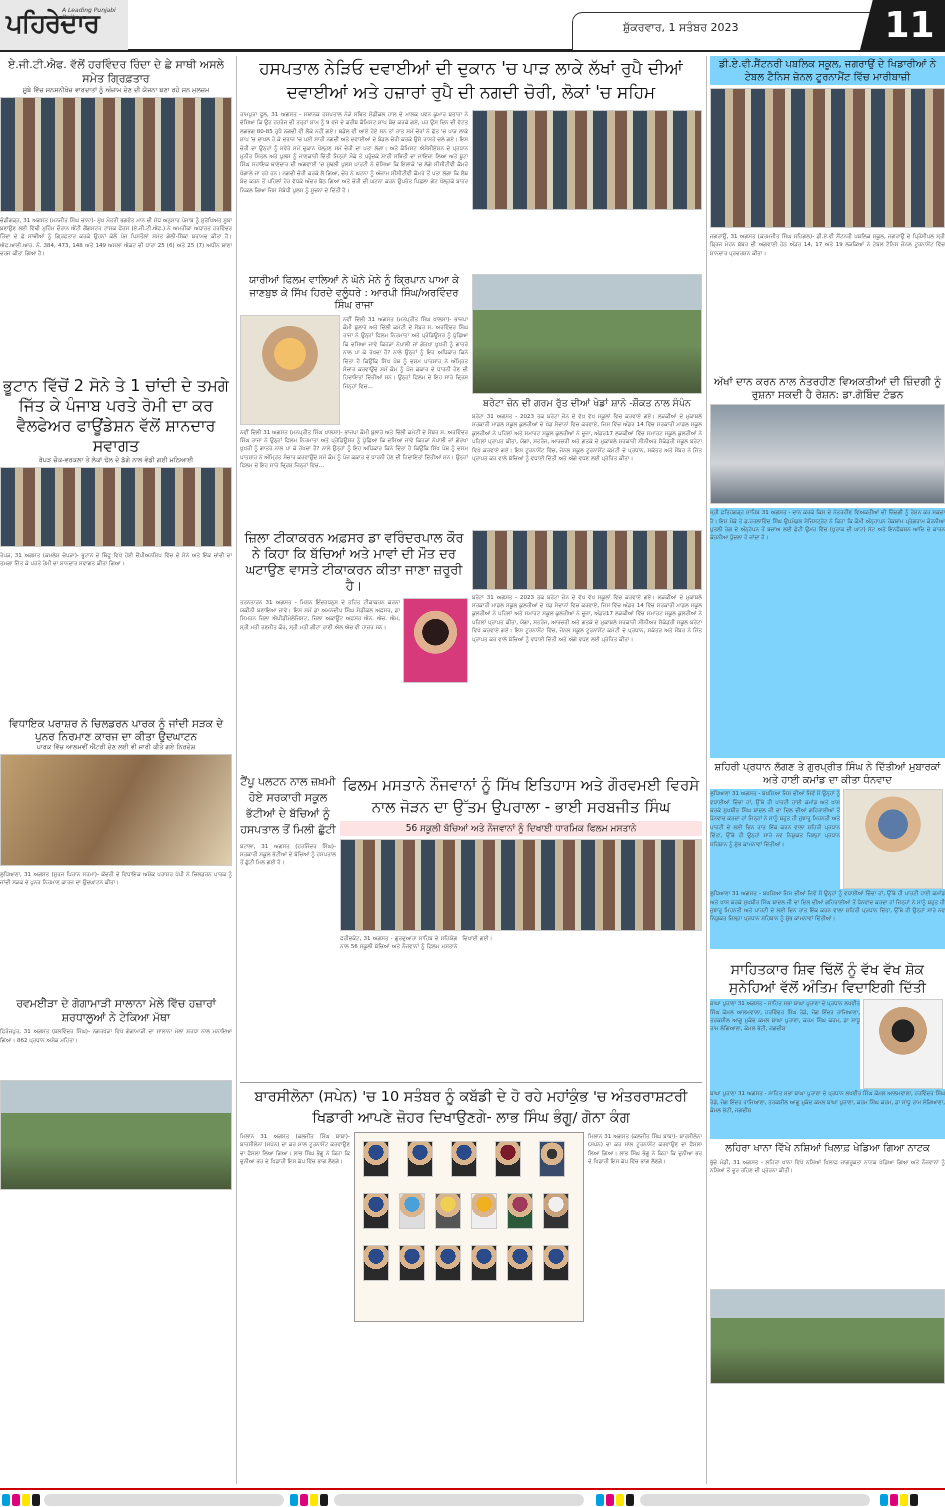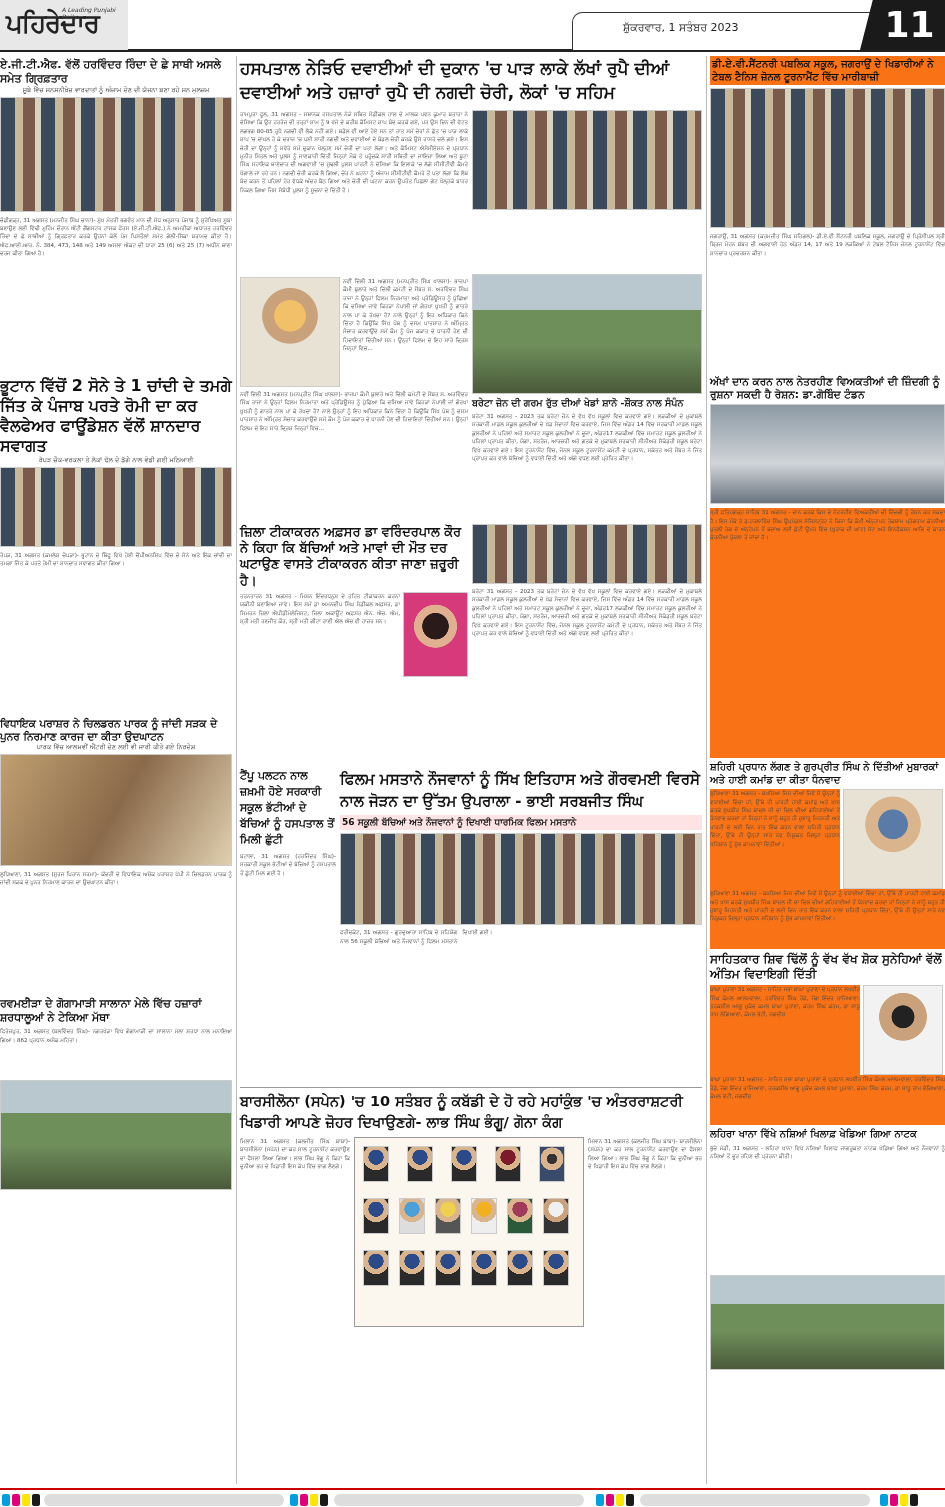--- a/index.html
+++ b/index.html
@@ -5,30 +5,30 @@
 *{box-sizing:border-box;margin:0;padding:0}
 body{width:945px;height:1507px;background:#fff;font-family:"DejaVu Sans",sans-serif;position:relative;overflow:hidden;color:#111}
 .masthead{position:absolute;left:0;top:0;width:945px;height:52px;border-bottom:3px solid #222}
 .logo-box{position:absolute;left:0;top:0;width:128px;height:50px;background:#e8e8e8}
 .logo{position:absolute;left:6px;top:8px;font-size:26px;font-weight:bold;color:#222;letter-spacing:-1px}
 .tagline{position:absolute;left:62px;top:6px;font-size:6px;font-style:italic;color:#333}
 .date-box{position:absolute;left:572px;top:12px;width:300px;height:38px;border:1px solid #333;border-bottom:none;border-radius:10px 0 0 0;background:#fff}
 .date{position:absolute;left:50px;top:8px;font-size:11px;color:#222}
 .page-no{position:absolute;left:860px;top:0;width:85px;height:50px;background:#1a1a1a;clip-path:polygon(15% 0,100% 0,100% 100%,0 100%);color:#fff;font-size:36px;font-weight:bold;text-align:center;line-height:50px;padding-left:14px}
 .col{position:absolute;top:56px}
-.hl{font-weight:bold;line-height:1.25;color:#111}
+.hl{font-weight:normal;text-align:center;line-height:1.25;color:#111}
 .sub{font-size:6.5px;text-align:center;color:#333}
 .body{font-size:5.5px;line-height:8.4px;color:#444;text-align:justify;overflow:hidden}
 .photo{background:linear-gradient(135deg,#7a8a6a,#b7a58a 40%,#5b6a7a);border:1px solid #ccc}
 .photo.grp{background:repeating-linear-gradient(90deg,#3a4a5a 0 14px,#c9b79a 14px 22px,#7a5a4a 22px 34px,#d8d2c0 34px 40px)}
 .photo.warm{background:linear-gradient(120deg,#c0a070,#8a6a4a 50%,#e0d0b0)}
 .photo.gray{background:linear-gradient(180deg,#8c9aa5,#d0d4d8 60%,#6a7480)}
 .photo.field{background:linear-gradient(180deg,#b9c7cf 0 30%,#6e8e5a 30% 60%,#4a5a3a)}
 .photo.portrait{background:radial-gradient(circle at 50% 35%,#f3c06a 0 18%,#c9a27c 19% 32%,#e8e2d4 33%)}
-.boxed{background:#f97316}
+.boxed{background:#7dd3fc}
 .rule{position:absolute;height:1px;background:#999}
 .vrule{position:absolute;width:1px;background:#bbb}
 .footer{position:absolute;left:0;top:1488px;width:945px;height:19px;border-top:2px solid #c00}
 .sw{position:absolute;top:4px;width:8px;height:12px;border-radius:2px}
 .bar{position:absolute;top:4px;height:12px;background:#ddd;border-radius:6px}
 .headshot{position:absolute;width:26px;height:36px;background:radial-gradient(circle at 50% 30%,#2a4a8a 0 28%,#d9b48c 29% 48%,#2a2a2a 49%);border:1px solid #ccc}
 </style>
 </head>
 <body>
 
@@ -63,20 +63,21 @@
 <div class="vrule" style="left:236px;top:56px;height:1428px"></div>
 
 <div class="col" style="left:240px;width:462px">
   <div class="hl" style="font-size:17px;line-height:24px">ਹਸਪਤਾਲ ਨੇੜਿਓ ਦਵਾਈਆਂ ਦੀ ਦੁਕਾਨ 'ਚ ਪਾੜ ਲਾਕੇ ਲੱਖਾਂ ਰੁਪੈ ਦੀਆਂ ਦਵਾਈਆਂ ਅਤੇ ਹਜ਼ਾਰਾਂ ਰੁਪੈ ਦੀ ਨਗਦੀ ਚੋਰੀ, ਲੋਕਾਂ 'ਚ ਸਹਿਮ</div>
   <div style="display:flex;gap:4px;margin-top:6px">
     <div class="body" style="width:228px;height:160px">ਰਾਮਪੁਰਾ ਫੂਲ, 31 ਅਗਸਤ - ਸਥਾਨਕ ਹਸਪਤਾਲ ਨੇੜੇ ਸਥਿਤ ਮੈਡੀਕਲ ਹਾਲ ਦੇ ਮਾਲਕ ਪਵਨ ਕੁਮਾਰ ਬਤਾਰਾ ਨੇ ਦੱਸਿਆ ਕਿ ਉਹ ਹਰਰੋਜ਼ ਦੀ ਤਰ੍ਹਾਂ ਸ਼ਾਮ ਨੂੰ 9 ਵਜੇ ਦੇ ਕਰੀਬ ਕੈਮਿਸਟ ਸ਼ਾਪ ਬੰਦ ਕਰਕੇ ਗਏ, ਪਰ ਉਸ ਦਿਨ ਦੀ ਵੱਟਤ ਲਗਭਗ 80-85 ਰੁਪੈ ਨਗਦੀ ਵੀ ਲੈਕੇ ਨਹੀਂ ਗਏ। ਥਡੋਲ ਵੀ ਆਏ ਹੋਏ ਸਨ ਤਾਂ ਰਾਤ ਸਮੇਂ ਚੋਰਾਂ ਨੇ ਛੱਤ 'ਚ ਪਾੜ ਲਾਕੇ ਸ਼ਾਪ 'ਚ ਦਾਖਲ ਹੋ ਕੇ ਦਰਾਜ 'ਚ ਪਈ ਸਾਰੀ ਨਗਦੀ ਅਤੇ ਦਵਾਈਆਂ ਦੇ ਬੰਡਲ ਚੋਰੀ ਕਰਕੇ ਉਸੇ ਰਾਸਤੇ ਚਲੇ ਗਏ। ਇਸ ਚੋਰੀ ਦਾ ਉਨ੍ਹਾਂ ਨੂੰ ਸਵੇਰੇ ਸਮੇਂ ਦੁਕਾਨ ਖੋਲ੍ਹਣ ਸਮੇਂ ਚੋਰੀ ਦਾ ਪਤਾ ਲੱਗਾ। ਅਤੇ ਕੈਮਿਸਟ ਐਸੋਸੀਏਸ਼ਨ ਦੇ ਪ੍ਰਧਾਨ ਮੁਨੀਰ ਮਿੱਤਲ ਅਤੇ ਪੁਲਸ ਨੂੰ ਜਾਣਕਾਰੀ ਦਿੱਤੀ ਜਿਨ੍ਹਾਂ ਮੌਕੇ ਤੇ ਪਹੁੰਚਕੇ ਸਾਰੀ ਸਥਿਤੀ ਦਾ ਜਾਇਜ਼ਾ ਲਿਆ ਅਤੇ ਬੂਟਾ ਸਿੰਘ ਸਹਾਇਕ ਥਾਣੇਦਾਰ ਦੀ ਅਗਵਾਈ 'ਚ ਮੁੱਢਲੀ ਪੁਲਸ ਪਾਰਟੀ ਨੇ ਦੱਸਿਆ ਕਿ ਇਲਾਕੇ 'ਚ ਲੱਗੇ ਸੀਸੀਟੀਵੀ ਕੈਮਰੇ ਖੰਗਾਲੇ ਜਾ ਰਹੇ ਹਨ। ਨਗਦੀ ਚੋਰੀ ਕਰਕੇ ਲੈ ਗਿਆ, ਚੋਰ ਨੇ ਘਟਨਾ ਨੂੰ ਅੰਜਾਮ ਸੀਸੀਟੀਵੀ ਕੈਮਰੇ ਤੋਂ ਪਤਾ ਲੱਗਾ ਕਿ ਲੈਬ ਬੰਦ ਕਰਨ ਤੋਂ ਪਹਿਲਾਂ ਹੋਰ ਵੱਧਕੇ ਅੰਦਰ ਬੈਠ ਗਿਆ ਅਤੇ ਚੋਰੀ ਦੀ ਘਟਨਾ ਕਰਨ ਉਪਰੰਤ ਪਿਛਲਾ ਗੇਟ ਖੋਲ੍ਹਕੇ ਬਾਹਰ ਨਿਕਲ ਗਿਆ ਜਿਸ ਸੰਬੰਧੀ ਪੁਲਸ ਨੂੰ ਸੂਚਨਾ ਦੇ ਦਿੱਤੀ ਹੈ।</div>
     <div class="photo grp" style="width:230px;height:100px"></div>
   </div>
   <div style="display:flex;gap:4px;margin-top:4px">
     <div style="width:228px">
+      <div class="hl" style="font-size:10px">ਯਾਰੀਆਂ ਫਿਲਮ ਵਾਲਿਆਂ ਨੇ ਘੋਨੇ ਮੋਨੇ ਨੂੰ ਕ੍ਰਿਪਾਨ ਪਾਆ ਕੇ ਜਾਣਬੁਝ ਕੇ ਸਿੱਖ ਹਿਰਦੇ ਵਲੂੰਧਰੇ : ਆਰਪੀ ਸਿੰਘ/ਅਰਵਿੰਦਰ ਸਿੰਘ ਰਾਜਾ</div>
       <div style="display:flex;gap:3px;margin-top:3px">
         <div class="photo portrait" style="width:100px;height:110px"></div>
         <div class="body" style="width:125px;height:110px">ਨਵੀਂ ਦਿੱਲੀ 31 ਅਗਸਤ (ਮਨਪ੍ਰੀਤ ਸਿੰਘ ਖਾਲਸਾ)- ਭਾਜਪਾ ਕੌਮੀ ਬੁਲਾਰੇ ਅਤੇ ਦਿੱਲੀ ਕਮੇਟੀ ਦੇ ਮੈਂਬਰ ਸ. ਅਰਵਿੰਦਰ ਸਿੰਘ ਰਾਜਾ ਨੇ ਉਨ੍ਹਾਂ ਫਿਲਮ ਨਿਰਮਾਤਾ ਅਤੇ ਪ੍ਰੋਡਿਊਸਰ ਨੂੰ ਪੁੱਛਿਆ ਕਿ ਦਸਿਆ ਜਾਵੇ ਕਿਹੜਾ ਨੇਪਾਲੀ ਜਾਂ ਗੋਰਖਾ ਖੁਖਰੀ ਨੂੰ ਗਾਤਰੇ ਨਾਲ ਪਾ ਕੇ ਰੱਖਦਾ ਹੈ? ਨਾਲੇ ਉਨ੍ਹਾਂ ਨੂੰ ਇਹ ਅਧਿਕਾਰ ਕਿਨੇ ਦਿੱਤਾ ਹੈ ਕਿਉਂਕਿ ਸਿੱਖ ਪੰਥ ਨੂੰ ਦਸਮ ਪਾਤਸ਼ਾਹ ਨੇ ਅੰਮ੍ਰਿਤ ਸੰਚਾਰ ਕਰਵਾਉਂਦੇ ਸਮੇਂ ਕੌਮ ਨੂੰ ਪੰਜ ਕਕਾਰ ਦੇ ਧਾਰਨੀ ਹੋਣ ਦੀ ਹਿਦਾਇਤਾਂ ਦਿੱਤੀਆਂ ਸਨ। ਉਨ੍ਹਾਂ ਫਿਲਮ ਦੇ ਇਹ ਸਾਰੇ ਦ੍ਰਿਸ਼ ਜਿਨ੍ਹਾਂ ਵਿਚ...</div>
       </div>
       <div class="body" style="height:98px;margin-top:3px">ਨਵੀਂ ਦਿੱਲੀ 31 ਅਗਸਤ (ਮਨਪ੍ਰੀਤ ਸਿੰਘ ਖਾਲਸਾ)- ਭਾਜਪਾ ਕੌਮੀ ਬੁਲਾਰੇ ਅਤੇ ਦਿੱਲੀ ਕਮੇਟੀ ਦੇ ਮੈਂਬਰ ਸ. ਅਰਵਿੰਦਰ ਸਿੰਘ ਰਾਜਾ ਨੇ ਉਨ੍ਹਾਂ ਫਿਲਮ ਨਿਰਮਾਤਾ ਅਤੇ ਪ੍ਰੋਡਿਊਸਰ ਨੂੰ ਪੁੱਛਿਆ ਕਿ ਦਸਿਆ ਜਾਵੇ ਕਿਹੜਾ ਨੇਪਾਲੀ ਜਾਂ ਗੋਰਖਾ ਖੁਖਰੀ ਨੂੰ ਗਾਤਰੇ ਨਾਲ ਪਾ ਕੇ ਰੱਖਦਾ ਹੈ? ਨਾਲੇ ਉਨ੍ਹਾਂ ਨੂੰ ਇਹ ਅਧਿਕਾਰ ਕਿਨੇ ਦਿੱਤਾ ਹੈ ਕਿਉਂਕਿ ਸਿੱਖ ਪੰਥ ਨੂੰ ਦਸਮ ਪਾਤਸ਼ਾਹ ਨੇ ਅੰਮ੍ਰਿਤ ਸੰਚਾਰ ਕਰਵਾਉਂਦੇ ਸਮੇਂ ਕੌਮ ਨੂੰ ਪੰਜ ਕਕਾਰ ਦੇ ਧਾਰਨੀ ਹੋਣ ਦੀ ਹਿਦਾਇਤਾਂ ਦਿੱਤੀਆਂ ਸਨ। ਉਨ੍ਹਾਂ ਫਿਲਮ ਦੇ ਇਹ ਸਾਰੇ ਦ੍ਰਿਸ਼ ਜਿਨ੍ਹਾਂ ਵਿਚ...</div>
     </div>
     <div style="width:230px">
       <div class="photo field" style="height:120px"></div>
       <div class="hl" style="font-size:9.5px;margin-top:3px">ਬਰੇਟਾ ਜ਼ੋਨ ਦੀ ਗਰਮ ਰੁੱਤ ਦੀਆਂ ਖੇਡਾਂ ਸ਼ਾਨੋ -ਸ਼ੌਕਤ ਨਾਲ ਸੰਪੰਨ</div>
       <div class="body" style="height:108px;margin-top:3px">ਬਰੇਟਾ 31 ਅਗਸਤ - 2023 ਤਕ ਬਰੇਟਾ ਜ਼ੋਨ ਦੇ ਵੱਖ ਵੱਖ ਸਕੂਲਾਂ ਵਿਚ ਕਰਵਾਏ ਗਏ। ਲੜਕੀਆਂ ਦੇ ਮੁਕਾਬਲੇ ਸਰਕਾਰੀ ਮਾਡਲ ਸਕੂਲ ਕੁਲਰੀਆਂ ਦੇ ਖੇਡ ਮੈਦਾਨਾਂ ਵਿਚ ਕਰਵਾਏ, ਜਿਸ ਵਿੱਚ ਅੰਡਰ 14 ਵਿੱਚ ਸਰਕਾਰੀ ਮਾਡਲ ਸਕੂਲ ਕੁਲਰੀਆਂ ਨੇ ਪਹਿਲਾਂ ਅਤੇ ਸਮਾਰਟ ਸਕੂਲ ਕੁਲਰੀਆਂ ਨੇ ਦੂਜਾ, ਅੰਡਰ17 ਲੜਕੀਆਂ ਵਿੱਚ ਸਮਾਰਟ ਸਕੂਲ ਕੁਲਰੀਆਂ ਨੇ ਪਹਿਲਾਂ ਪ੍ਰਾਪਤ ਕੀਤਾ, ਯੋਗਾ, ਸਤਰੰਜ, ਆਰਚਰੀ ਅਤੇ ਗਤਕੇ ਦੇ ਮੁਕਾਬਲੇ ਸਰਕਾਰੀ ਸੀਨੀਅਰ ਸੈਕੰਡਰੀ ਸਕੂਲ ਬਰੇਟਾ ਵਿਖੇ ਕਰਵਾਏ ਗਏ। ਇਸ ਟੂਰਨਾਮੈਂਟ ਵਿੱਚ, ਜੋਨਲ ਸਕੂਲ ਟੂਰਨਾਮੈਂਟ ਕਮੇਟੀ ਦੇ ਪ੍ਰਧਾਨ, ਸਕੱਤਰ ਅਤੇ ਮੈਂਬਰ ਨੇ ਜਿੱਤ ਪ੍ਰਾਪਤ ਕਰ ਵਾਲੇ ਬੱਚਿਆਂ ਨੂੰ ਵਧਾਈ ਦਿੱਤੀ ਅਤੇ ਅੱਗੇ ਵਧਣ ਲਈ ਪ੍ਰੇਰਿਤ ਕੀਤਾ।</div>
@@ -141,21 +142,21 @@
   <div class="body" style="height:130px;margin-top:4px">ਜਗਰਾਉਂ, 31 ਅਗਸਤ (ਕਰਮਜੀਤ ਸਿੰਘ ਸਹਿਗਲ)- ਡੀ.ਏ.ਵੀ ਸੈਂਟਨਰੀ ਪਬਲਿਕ ਸਕੂਲ, ਜਗਰਾਉਂ ਦੇ ਪ੍ਰਿੰਸੀਪਲ ਸ੍ਰੀ ਬ੍ਰਿਜ ਮੋਹਨ ਬੱਬਰ ਦੀ ਅਗਵਾਈ ਹੇਠ ਅੰਡਰ 14, 17 ਅਤੇ 19 ਲੜਕਿਆਂ ਨੇ ਟੇਬਲ ਟੈਨਿਸ ਜ਼ੋਨਲ ਟੂਰਨਾਮੈਂਟ ਵਿੱਚ ਸ਼ਾਨਦਾਰ ਪ੍ਰਦਰਸ਼ਨ ਕੀਤਾ।</div>
   <div class="hl" style="font-size:10.5px;margin-top:13px">ਅੱਖਾਂ ਦਾਨ ਕਰਨ ਨਾਲ ਨੇਤਰਹੀਣ ਵਿਅਕਤੀਆਂ ਦੀ ਜ਼ਿੰਦਗੀ ਨੂੰ ਰੁਸ਼ਨਾ ਸਕਦੀ ਹੈ ਰੋਸ਼ਨ: ਡਾ.ਗੋਬਿੰਦ ਟੰਡਨ</div>
   <div class="photo gray" style="height:100px;margin-top:3px"></div>
   <div class="body boxed" style="height:250px;margin-top:4px">ਸ੍ਰੀ ਫ਼ਤਿਹਗੜ੍ਹ ਸਾਹਿਬ 31 ਅਗਸਤ - ਦਾਨ ਕਰਕੇ ਕਿਸ ਦੇ ਨੇਤਰਹੀਣ ਵਿਅਕਤੀਆਂ ਦੀ ਜ਼ਿੰਦਗੀ ਨੂੰ ਰੋਸ਼ਨ ਕਰ ਸਕਦਾ ਹੈ। ਇਸ ਮੌਕੇ ਤੇ ਡ.ਹਰਲਾਵਿੰਦ ਸਿੰਘ ਉਪਮੰਡਲ ਮੈਜਿਸਟ੍ਰੇਟ ਨੇ ਕਿਹਾ ਕਿ ਕੌਮੀ ਅੰਨ੍ਹਾਪਨ ਰੋਕਥਾਮ ਪ੍ਰੋਗਰਾਮ ਕੋਰਨੀਆ ਪੁਤਲੀ ਰੋਗ ਦੇ ਅੰਨ੍ਹੇਪਨ ਤੋਂ ਬਚਾਅ ਲਈ ਛੋਟੀ ਉਮਰ ਵਿੱਚ (ਖੁਰਾਕ ਦੀ ਘਾਟ) ਸੱਟ ਅਤੇ ਇਨਫੈਕਸ਼ਨ ਆਦਿ ਦੇ ਕਾਰਨ ਕੋਰਨੀਆ ਧੁੰਦਲਾ ਹੋ ਜਾਂਦਾ ਹੈ।</div>
   <div class="hl" style="font-size:10px;margin-top:3px">ਸ਼ਹਿਰੀ ਪ੍ਰਧਾਨ ਲੱਗਣ ਤੇ ਗੁਰਪ੍ਰੀਤ ਸਿੰਘ ਨੇ ਦਿੱਤੀਆਂ ਮੁਬਾਰਕਾਂ ਅਤੇ ਹਾਈ ਕਮਾਂਡ ਦਾ ਕੀਤਾ ਧੰਨਵਾਦ</div>
   <div style="display:flex;gap:3px;margin-top:3px">
     <div class="body boxed" style="width:130px;height:100px">ਲੁਧਿਆਣਾ 31 ਅਗਸਤ - ਬਖਸ਼ਿਆ ਜਿਸ ਦੀਆਂ ਜਿਵੇਂ ਮੈਂ ਉਨ੍ਹਾਂ ਨੂੰ ਵਧਾਈਆਂ ਦਿੰਦਾ ਹਾਂ, ਉੱਥੇ ਹੀ ਪਾਰਟੀ ਹਾਈ ਕਮਾਂਡ ਅਤੇ ਖਾਸ ਕਰਕੇ ਸੁਖਬੀਰ ਸਿੰਘ ਬਾਦਲ ਜੀ ਦਾ ਦਿਲ ਦੀਆਂ ਗਹਿਰਾਈਆਂ ਤੋਂ ਧੰਨਵਾਦ ਕਰਦਾ ਹਾਂ ਜਿਨ੍ਹਾਂ ਨੇ ਸਾਨੂੰ ਬਹੁਤ ਹੀ ਜੁਝਾਰੂ ਮਿਹਨਤੀ ਅਤੇ ਪਾਰਟੀ ਦੇ ਲਈ ਦਿਨ ਰਾਤ ਇੱਕ ਕਰਨ ਵਾਲਾ ਸ਼ਹਿਰੀ ਪ੍ਰਧਾਨ ਦਿੱਤਾ, ਉੱਥੇ ਹੀ ਉਨ੍ਹਾਂ ਸਾਰੇ ਨਵ ਨਿਯੁਕਤ ਜ਼ਿਲ੍ਹਾ ਪ੍ਰਧਾਨ ਸਹਿਬਾਨ ਨੂੰ ਸ਼ੁੱਭ ਕਾਮਨਾਵਾਂ ਦਿੱਤੀਆਂ।</div>
     <div class="photo portrait" style="width:100px;height:100px;background:radial-gradient(circle at 50% 35%,#5a7aa8 0 18%,#d9b48c 19% 34%,#e8e2d4 35%)"></div>
   </div>
   <div class="body boxed" style="height:60px">ਲੁਧਿਆਣਾ 31 ਅਗਸਤ - ਬਖਸ਼ਿਆ ਜਿਸ ਦੀਆਂ ਜਿਵੇਂ ਮੈਂ ਉਨ੍ਹਾਂ ਨੂੰ ਵਧਾਈਆਂ ਦਿੰਦਾ ਹਾਂ, ਉੱਥੇ ਹੀ ਪਾਰਟੀ ਹਾਈ ਕਮਾਂਡ ਅਤੇ ਖਾਸ ਕਰਕੇ ਸੁਖਬੀਰ ਸਿੰਘ ਬਾਦਲ ਜੀ ਦਾ ਦਿਲ ਦੀਆਂ ਗਹਿਰਾਈਆਂ ਤੋਂ ਧੰਨਵਾਦ ਕਰਦਾ ਹਾਂ ਜਿਨ੍ਹਾਂ ਨੇ ਸਾਨੂੰ ਬਹੁਤ ਹੀ ਜੁਝਾਰੂ ਮਿਹਨਤੀ ਅਤੇ ਪਾਰਟੀ ਦੇ ਲਈ ਦਿਨ ਰਾਤ ਇੱਕ ਕਰਨ ਵਾਲਾ ਸ਼ਹਿਰੀ ਪ੍ਰਧਾਨ ਦਿੱਤਾ, ਉੱਥੇ ਹੀ ਉਨ੍ਹਾਂ ਸਾਰੇ ਨਵ ਨਿਯੁਕਤ ਜ਼ਿਲ੍ਹਾ ਪ੍ਰਧਾਨ ਸਹਿਬਾਨ ਨੂੰ ਸ਼ੁੱਭ ਕਾਮਨਾਵਾਂ ਦਿੱਤੀਆਂ।</div>
-  <div class="hl" style="font-size:12px;margin-top:3px">ਸਾਹਿਤਕਾਰ ਸ਼ਿਵ ਢਿੱਲੋਂ ਨੂੰ ਵੱਖ ਵੱਖ ਸ਼ੋਕ ਸੁਨੇਹਿਆਂ ਵੱਲੋਂ ਅੰਤਿਮ ਵਿਦਾਇਗੀ ਦਿੱਤੀ</div>
+  <div class="hl" style="font-size:14px;margin-top:12px">ਸਾਹਿਤਕਾਰ ਸ਼ਿਵ ਢਿੱਲੋਂ ਨੂੰ ਵੱਖ ਵੱਖ ਸ਼ੋਕ ਸੁਨੇਹਿਆਂ ਵੱਲੋਂ ਅੰਤਿਮ ਵਿਦਾਇਗੀ ਦਿੱਤੀ</div>
   <div style="display:flex;gap:3px;margin-top:3px">
     <div class="body boxed" style="width:150px;height:90px">ਬਾਘਾ ਪੁਰਾਣਾ 31 ਅਗਸਤ - ਸਾਹਿਤ ਸਭਾ ਬਾਘਾ ਪੁਰਾਣਾ ਦੇ ਪ੍ਰਧਾਨ ਲਖਵੀਰ ਸਿੰਘ ਕੋਮਲ ਆਲਮਵਾਲਾ, ਹਰਵਿੰਦਰ ਸਿੰਘ ਰੋਡੇ, ਜੋਗ ਇੰਦਰ ਰਾਜਿਆਣਾ, ਤਰਕਸ਼ੀਲ ਆਗੂ ਮੁਕੰਦ ਕਮਲ ਬਾਘਾ ਪੁਰਾਣਾ, ਕਰਮ ਸਿੰਘ ਕਰਮ, ਡਾ ਸਾਧੂ ਰਾਮ ਲੰਗਿਆਣਾ, ਕੋਮਲ ਭੱਟੀ, ਜਗਦੀਸ਼</div>
     <div class="photo portrait" style="width:80px;height:90px;background:radial-gradient(circle at 50% 35%,#222 0 16%,#c9a27c 17% 34%,#f2f2f2 35%)"></div>
   </div>
   <div class="body boxed" style="height:50px">ਬਾਘਾ ਪੁਰਾਣਾ 31 ਅਗਸਤ - ਸਾਹਿਤ ਸਭਾ ਬਾਘਾ ਪੁਰਾਣਾ ਦੇ ਪ੍ਰਧਾਨ ਲਖਵੀਰ ਸਿੰਘ ਕੋਮਲ ਆਲਮਵਾਲਾ, ਹਰਵਿੰਦਰ ਸਿੰਘ ਰੋਡੇ, ਜੋਗ ਇੰਦਰ ਰਾਜਿਆਣਾ, ਤਰਕਸ਼ੀਲ ਆਗੂ ਮੁਕੰਦ ਕਮਲ ਬਾਘਾ ਪੁਰਾਣਾ, ਕਰਮ ਸਿੰਘ ਕਰਮ, ਡਾ ਸਾਧੂ ਰਾਮ ਲੰਗਿਆਣਾ, ਕੋਮਲ ਭੱਟੀ, ਜਗਦੀਸ਼</div>
   <div class="hl" style="font-size:10px;margin-top:3px">ਲਹਿਰਾ ਖਾਨਾ ਵਿੱਖੇ ਨਸ਼ਿਆਂ ਖਿਲਾਫ਼ ਖੇਡਿਆ ਗਿਆ ਨਾਟਕ</div>
   <div class="body" style="height:128px;margin-top:3px">ਭੁੱਚੋ ਮੰਡੀ, 31 ਅਗਸਤ - ਲਹਿਰਾ ਖਾਨਾ ਵਿਖੇ ਨਸ਼ਿਆਂ ਖਿਲਾਫ਼ ਜਾਗਰੂਕਤਾ ਨਾਟਕ ਖੇਡਿਆ ਗਿਆ ਅਤੇ ਨੌਜਵਾਨਾਂ ਨੂੰ ਨਸ਼ਿਆਂ ਤੋਂ ਦੂਰ ਰਹਿਣ ਦੀ ਪ੍ਰੇਰਨਾ ਕੀਤੀ।</div>
   <div class="photo field" style="height:95px;margin-top:3px"></div>
 </div>
 

